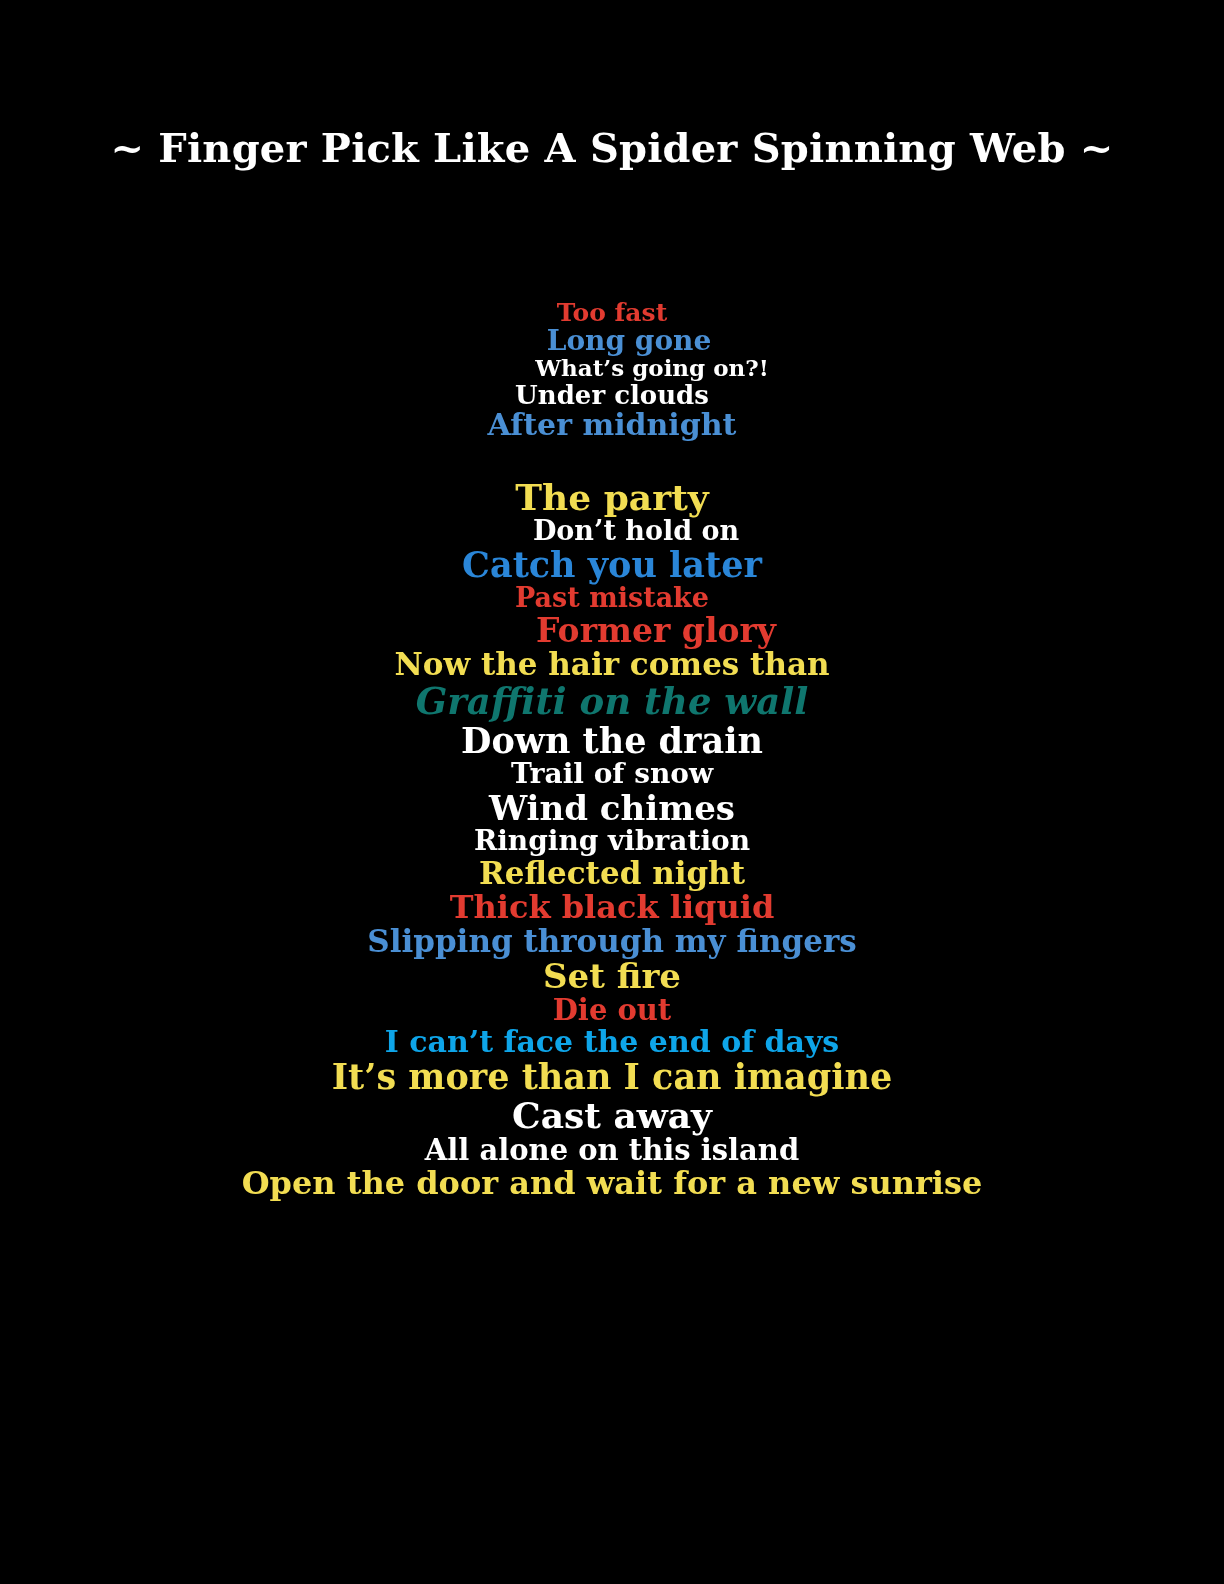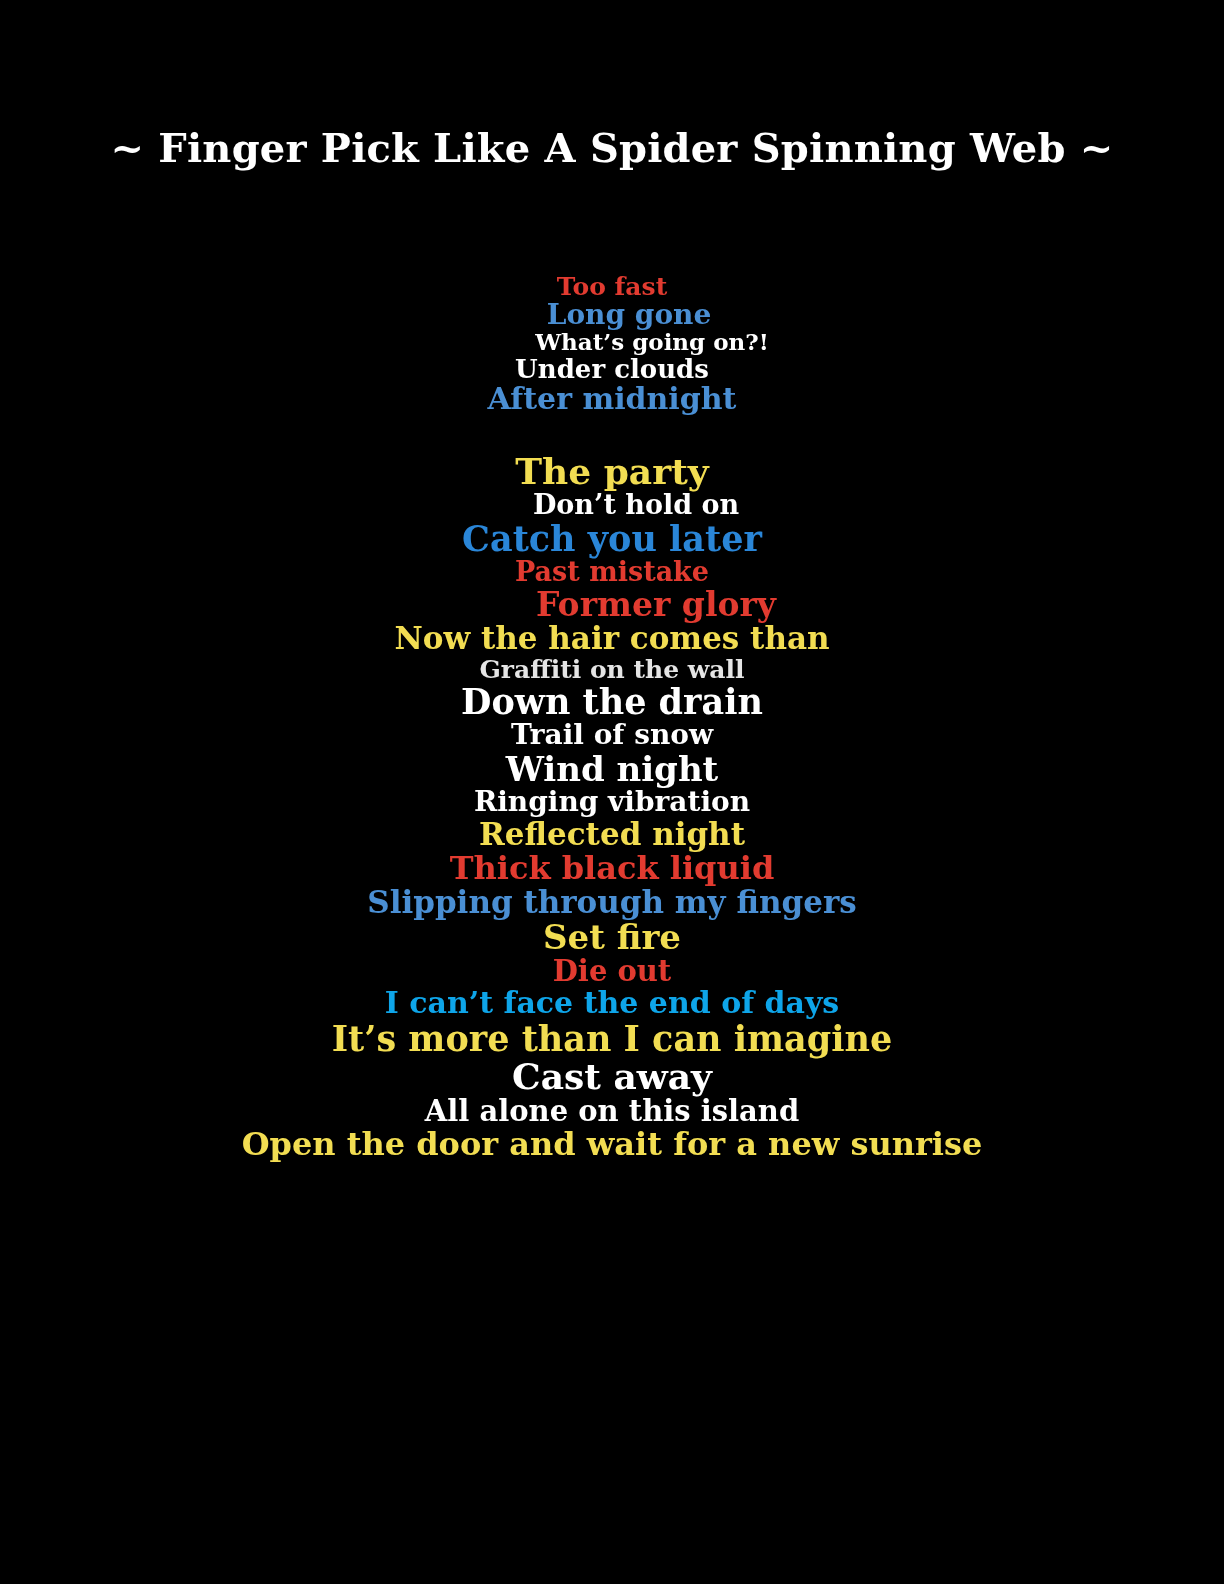--- a/index.html
+++ b/index.html
@@ -27,21 +27,21 @@
     text-align: center;
     color: #ffffff;
     font-family: "DejaVu Serif", serif;
     font-weight: bold;
     font-size: 40px;
     letter-spacing: 0.2px;
     white-space: nowrap;
   }
   .poem {
     position: absolute;
-    top: 273px;
+    top: 299px;
     left: 0;
     width: 1224px;
     text-align: center;
   }
   .line {
     display: block;
     width: 100%;
     text-align: center;
     font-family: "DejaVu Serif", serif;
     font-weight: bold;
@@ -61,24 +61,24 @@
       <span class="line" style="color: rgb(74, 143, 212); font-size: 28px; margin-left: 17px;">Long gone</span>
       <span class="line" style="color: rgb(255, 255, 255); font-size: 23px; padding-left: 40px;">What’s going on?!</span>
       <span class="line" style="color: rgb(255, 255, 255); font-size: 26px;">Under clouds</span>
       <span class="line" style="color: rgb(74, 143, 212); font-size: 30px;">After midnight</span>
       <span class="line" style="color: rgb(242, 221, 82); font-size: 36px; margin-top: 36px;">The party</span>
       <span class="line" style="color: rgb(255, 255, 255); font-size: 27px; padding-left: 24px;">Don’t hold on</span>
       <span class="line" style="color: rgb(42, 134, 216); font-size: 35px;">Catch you later</span>
       <span class="line" style="color: rgb(226, 59, 48); font-size: 27px;">Past mistake</span>
       <span class="line" style="color: rgb(226, 59, 48); font-size: 33px; padding-left: 44px;">Former glory</span>
       <span class="line" style="color: rgb(242, 221, 82); font-size: 31px;">Now the hair comes than</span>
-      <span class="line" style="color: #e5e5e5; font-size: 25px;">Graffiti on the wall</span>
+      <span class="line" style="color: #0f766e; font-size: 37px; font-style: italic;">Graffiti on the wall</span>
       <span class="line" style="color: rgb(255, 255, 255); font-size: 35px;">Down the drain</span>
       <span class="line" style="color: rgb(255, 255, 255); font-size: 28px;">Trail of snow</span>
-      <span class="line" style="color: rgb(255, 255, 255); font-size: 34px;">Wind night</span>
+      <span class="line" style="color: rgb(255, 255, 255); font-size: 34px;">Wind chimes</span>
       <span class="line" style="color: rgb(255, 255, 255); font-size: 28px;">Ringing vibration</span>
       <span class="line" style="color: rgb(242, 221, 82); font-size: 31px;">Reflected night</span>
       <span class="line" style="color: rgb(226, 59, 48); font-size: 32px;">Thick black liquid</span>
       <span class="line" style="color: rgb(74, 143, 212); font-size: 31px;">Slipping through my fingers</span>
       <span class="line" style="color: rgb(242, 221, 82); font-size: 34px;">Set fire</span>
       <span class="line" style="color: rgb(226, 59, 48); font-size: 29px;">Die out</span>
       <span class="line" style="color: #0ea5e9; font-size: 30px;">I can’t face the end of days</span>
       <span class="line" style="color: rgb(242, 221, 82); font-size: 35px;">It’s more than I can imagine</span>
       <span class="line" style="color: rgb(255, 255, 255); font-size: 36px;">Cast away</span>
       <span class="line" style="color: rgb(255, 255, 255); font-size: 29px;">All alone on this island</span>

